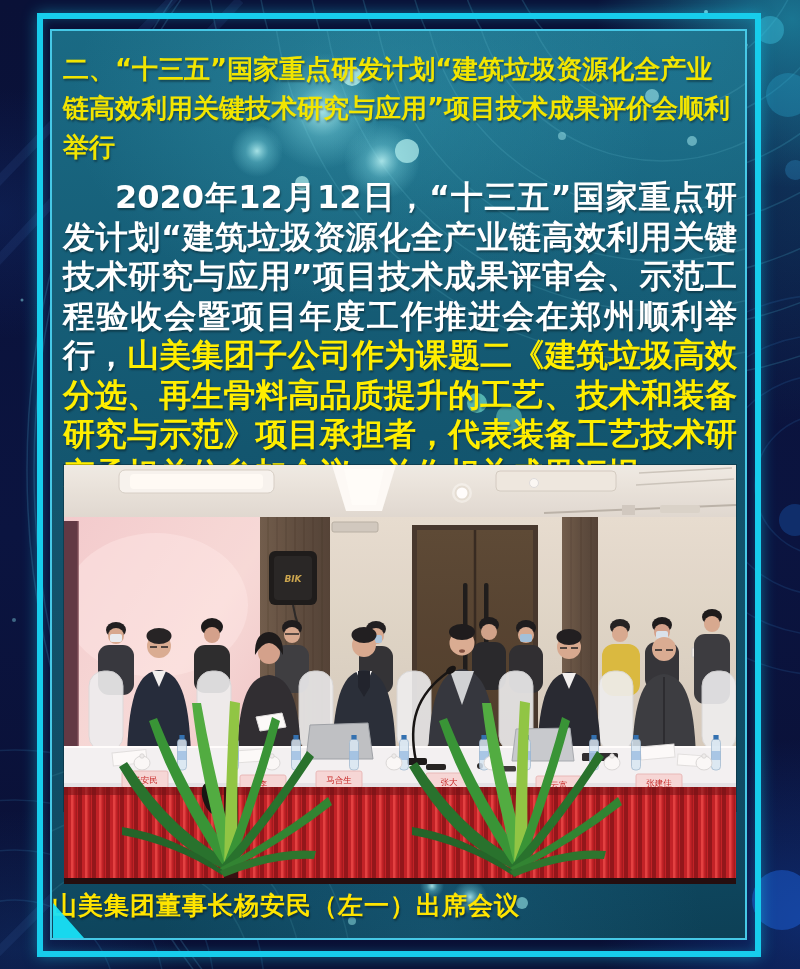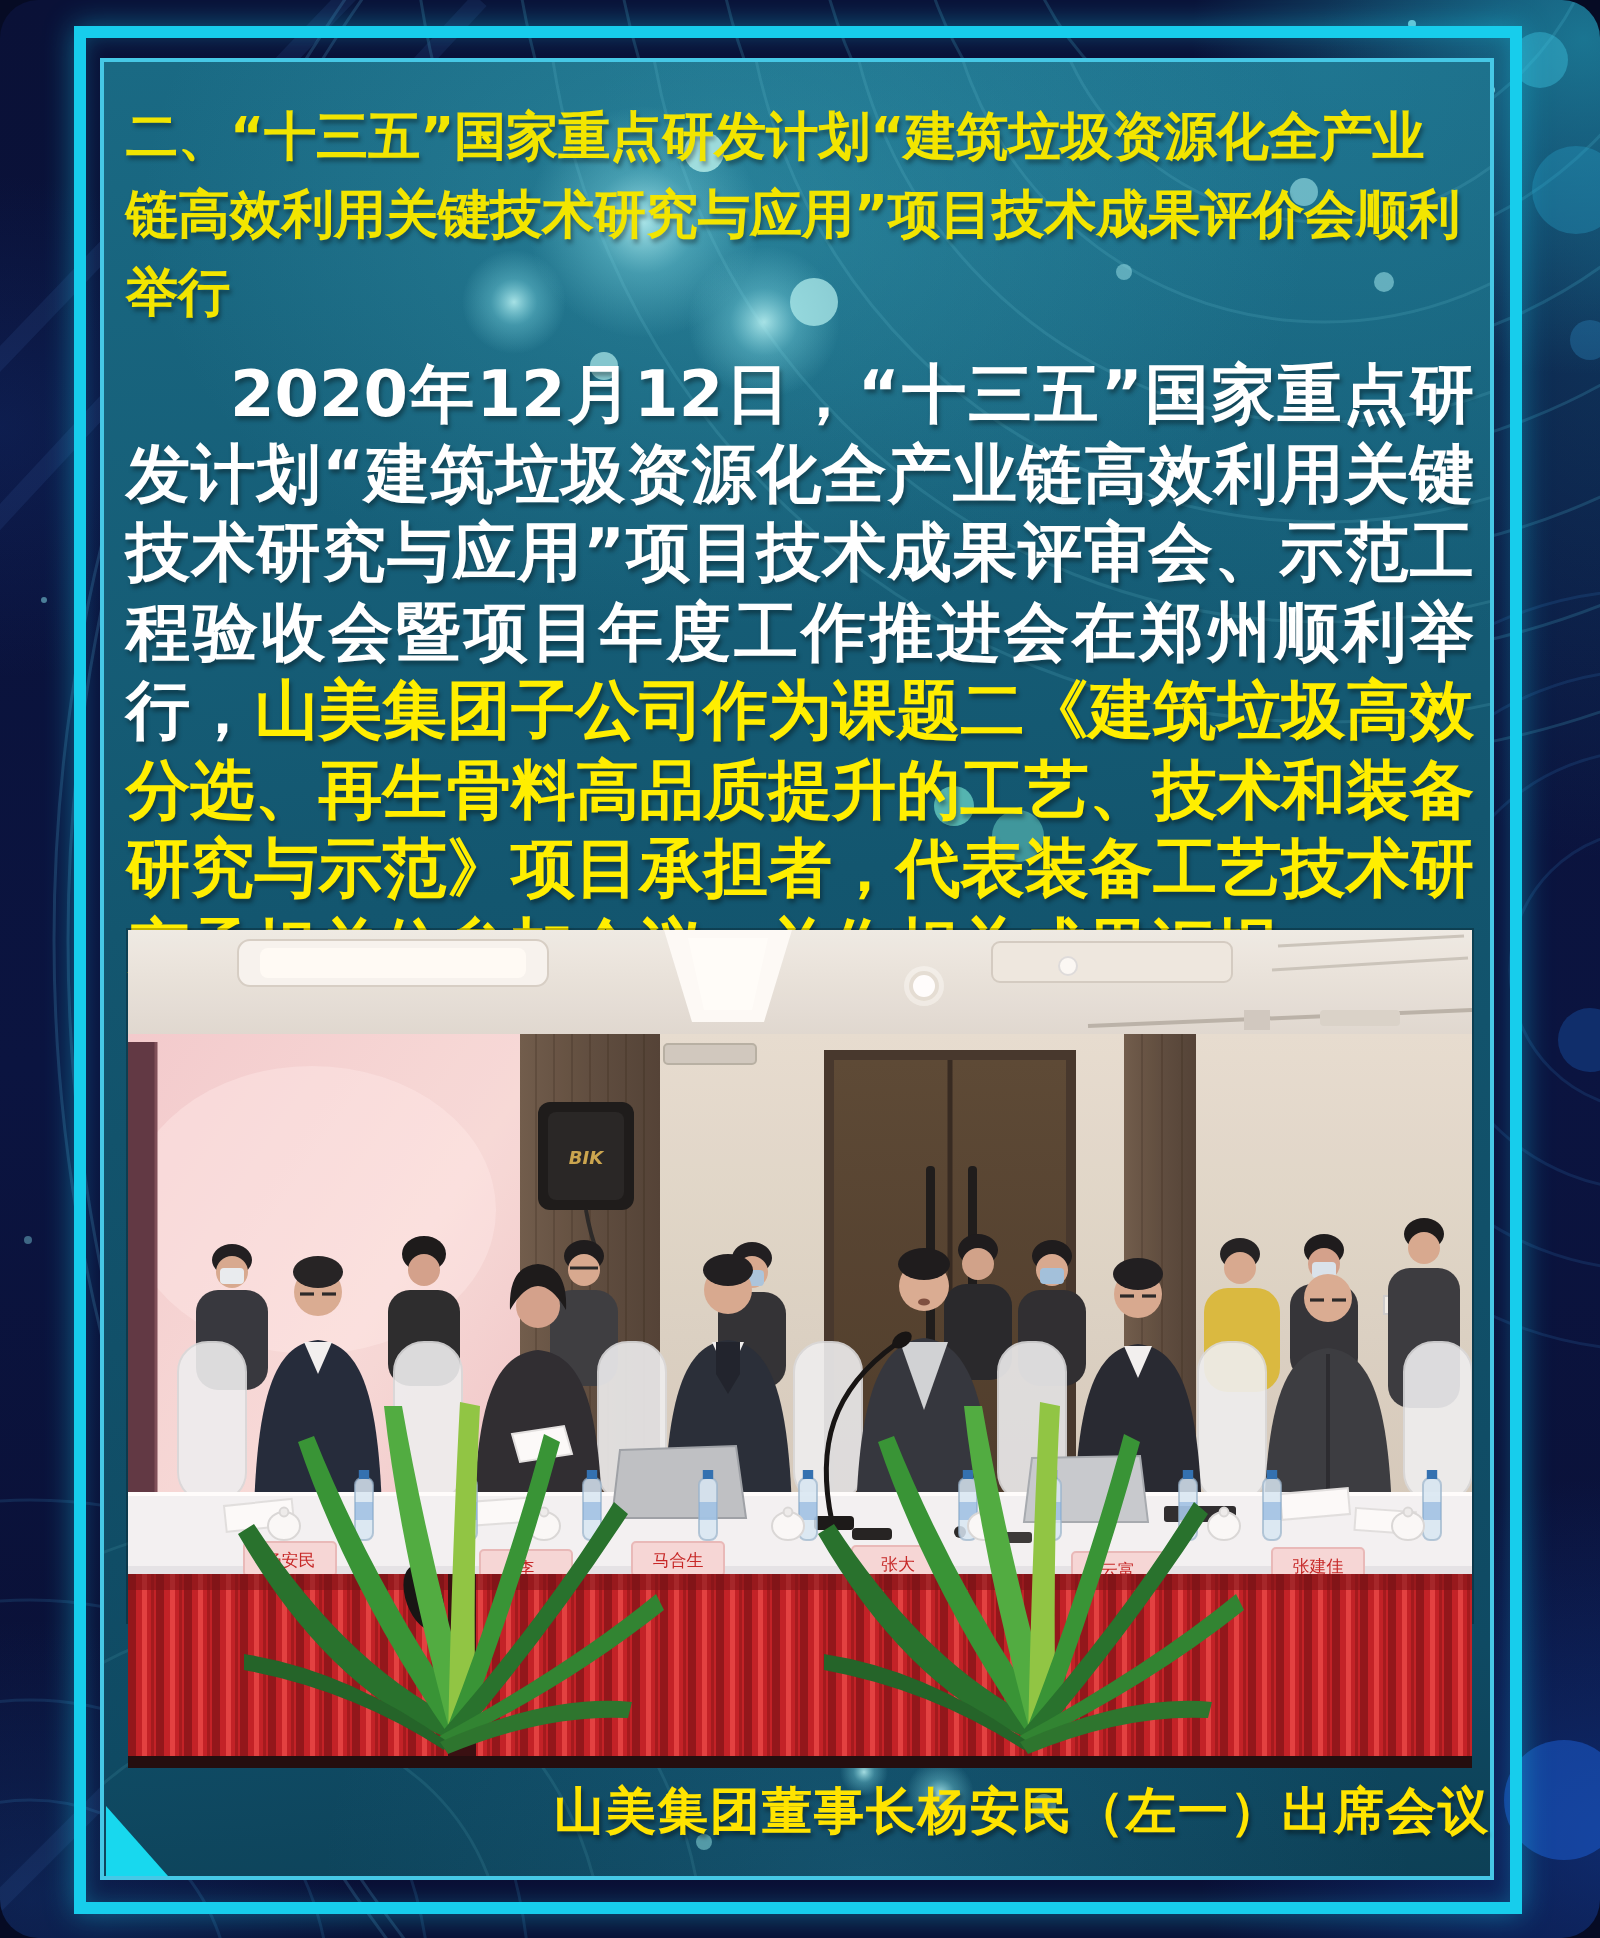--- a/index.html
+++ b/index.html
@@ -6,21 +6,20 @@
   .page{
     position:relative;width:800px;height:969px;overflow:hidden;
     font-family:"DejaVu Sans",sans-serif;
     background:
       radial-gradient(280px 240px at 99% 2%, rgba(32,150,175,.70), transparent 70%),
       radial-gradient(220px 420px at 100% 14%, rgba(25,120,155,.35), transparent 70%),
       radial-gradient(300px 260px at 101% 95%, rgba(22,85,195,.38), transparent 70%),
       radial-gradient(200px 180px at 0% 22%, rgba(25,70,150,.22), transparent 70%),
       radial-gradient(240px 200px at 2% 98%, rgba(25,90,170,.25), transparent 70%),
       linear-gradient(180deg,#0a1137,#0b1440 55%,#0a1035);
-    border-radius: 19px;
   }
   .bg-deco,.panel-deco{position:absolute;left:0;top:0;pointer-events:none;}
   .outer-frame{
     position:absolute;left:37px;top:13px;width:712px;height:932px;
     border:6px solid #17cdec;
     box-shadow:0 0 14px rgba(23,205,236,.45), inset 0 0 10px rgba(23,205,236,.25);
   }
   .panel{
     position:absolute;left:50px;top:29px;width:693px;height:907px;
     border:2px solid #46c8e6;
@@ -41,21 +40,21 @@
     font-size:32px;line-height:39.5px;font-weight:700;
     color:#ffffff;text-indent:52px;text-align:justify;
     text-shadow:1px 2px 2px rgba(0,0,0,.35);
   }
   .hl{color:#ffee00;}
   .photo-wrap{position:absolute;left:12px;top:434px;width:672px;height:346px;
     box-shadow:0 0 0 1px rgba(0,0,0,.25);}
   .photo-wrap svg{display:block;}
   .photo-caption{
     position:absolute;left:0;top:858px;width:100%;
-    text-align:right;font-size:25px;font-weight:700;color:#ffe400;
+    text-align:left;font-size:25px;font-weight:700;color:#ffe400;
     letter-spacing:1px;text-shadow:1px 2px 2px rgba(0,0,0,.4);
   }
   .corner-triangle{
     position:absolute;left:1px;top:872px;width:31px;height:35px;
     background:#19e0f5;clip-path:polygon(0 0,0 100%,100% 100%);
     opacity:.95;
   }
 </style>
 </head>
 <body>

